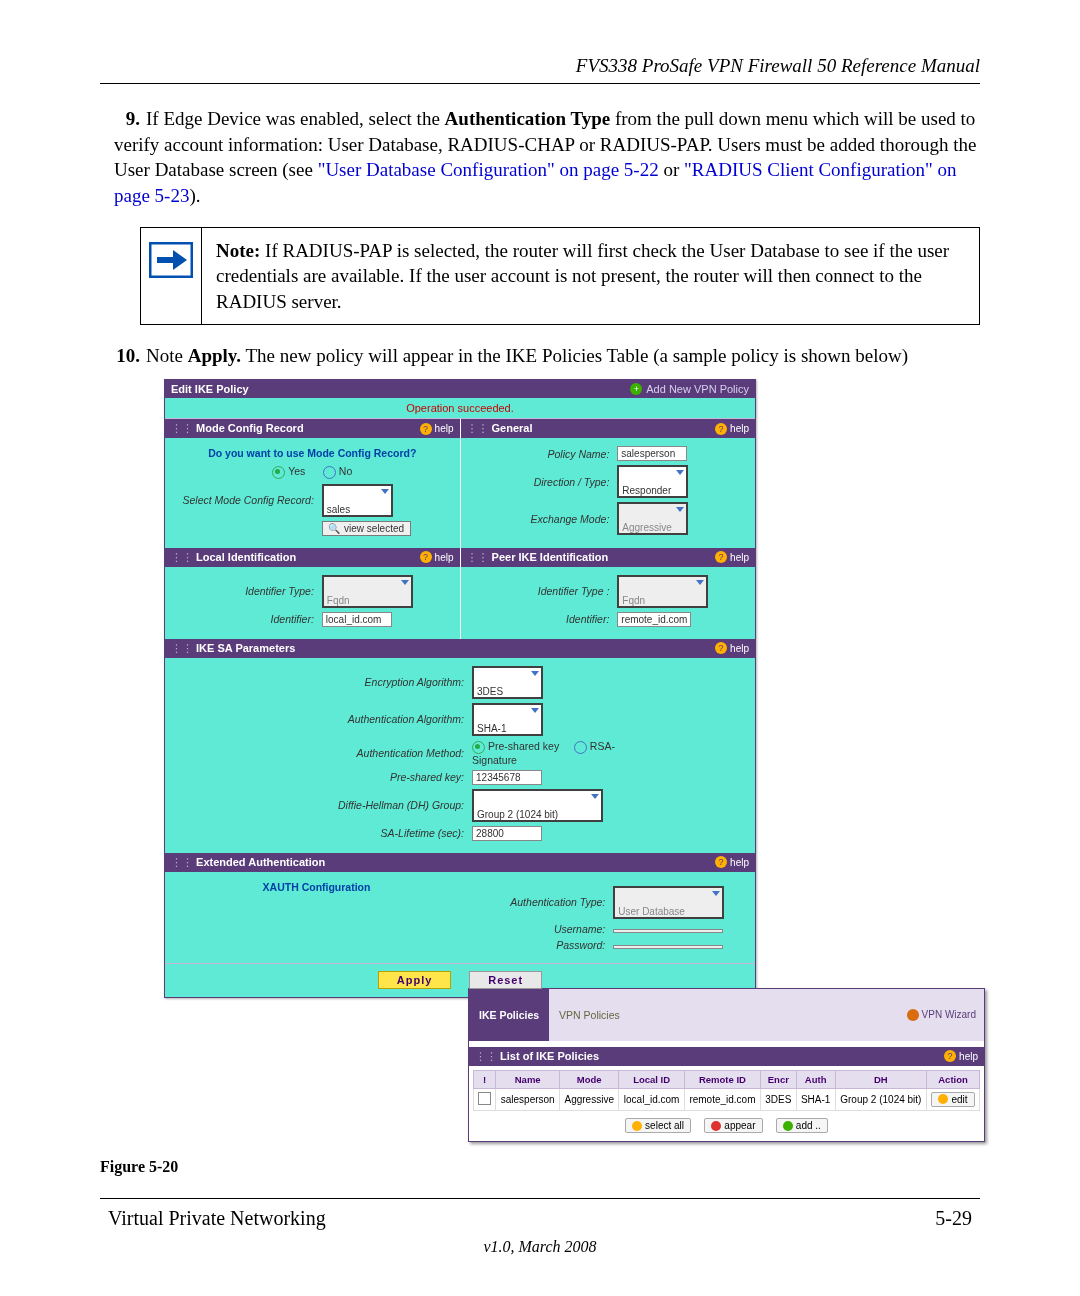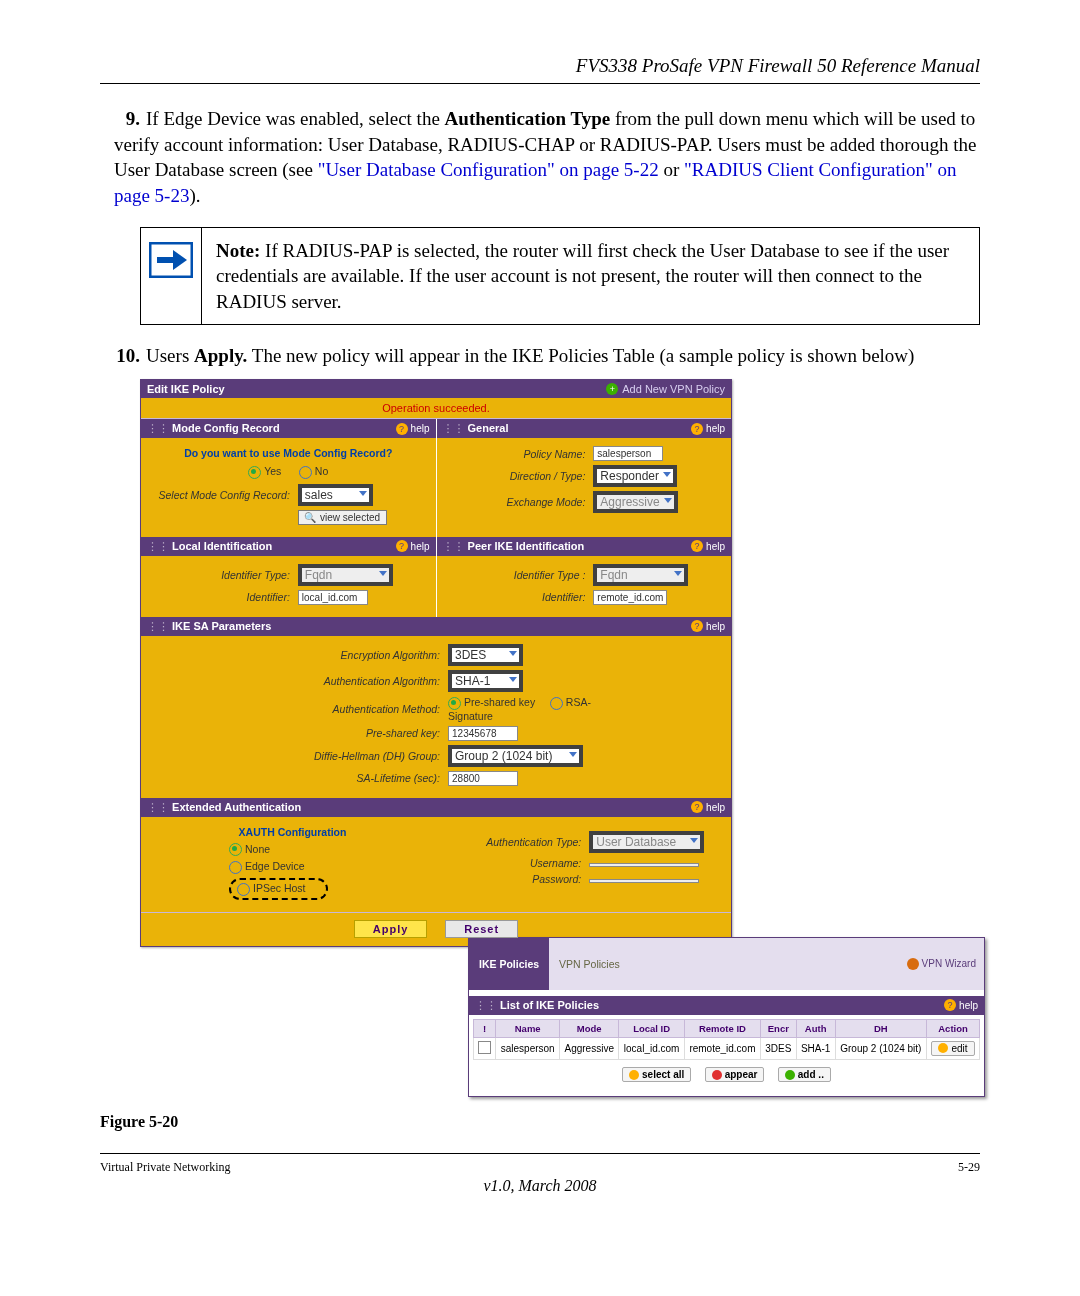--- a/index.html
+++ b/index.html
@@ -39,23 +39,23 @@
     padding: 14px 8px;
     text-align:center;
   }
   .notebox .icon svg { width: 44px; height: 36px;}
   .notebox .text { border-left: 1px solid #000; padding: 10px 14px; line-height:1.35;}
 
   
   .ui-font { font-family: Verdana, Arial, sans-serif; }
   .router-panel {
     border: 1px solid #5A3C7A;
-    background: #eab308;
+    background: #5eead4;
     width: 590px;
-    margin: 6px 0 0 40px;
+    margin: 6px 0 0 64px;
     box-shadow: 1px 1px 2px rgba(0,0,0,0.3);
   }
   .bar-purple {
     background: #5A3C7A;
     color: #fff;
     font-size: 11px;
     padding: 3px 6px;
     display: flex;
     align-items: center;
     justify-content: space-between;
@@ -88,21 +88,21 @@
   .section-body table { width:100%; border-collapse:collapse;}
   .section-body td { padding:2px 4px; vertical-align:middle;}
   .section-body td.lbl { text-align:right; width:52%; color:#333;font-style:italic;}
   .blue-bold { color:#003fa8; font-weight:bold; font-size:10.5px; text-align:center; padding:3px 0;}
   .inp {
     border:1px solid #888; font-size:10px; padding:1px 3px;
     background:#fff; display:inline-block; min-width:70px;
     box-sizing:border-box;
   }
   .sel {
-    border:4px solid #404040; font-size:12px; padding:0 14px 0 3px;
+    border:2px solid #404040; font-size:10px; padding:18px 14px 0 3px;
     background:#fff; display:inline-block; position:relative; min-width:50px;
   }
   .sel::after {
     content:""; position:absolute; right:2px; top:3px;
     border-left:4px solid transparent;
     border-right:4px solid transparent;
     border-top:5px solid #4272c6;
   }
   .sel.disabled { background:#eee; color:#888;}
   .smallbtn {
@@ -138,21 +138,21 @@
   }
   .tab.active { background:#5A3C7A; color:#fff; font-weight:bold;}
   .tabs .wiz { margin-left:auto; padding:2px 8px; color:#5A3C7A; font-size:10px; display:flex; align-items:center; gap:3px;}
   .wiz-icon { width:12px;height:12px;border-radius:50%;background:#d86c0f;display:inline-block;}
   .list-table { width:100%; border-collapse:collapse; font-size:10px; margin:4px 0;}
   .list-table th { background:#e4deee; color:#43006d; font-weight:bold; padding:3px 4px; border:1px solid #c7b8d8; font-size:9.5px;}
   .list-table td { padding:3px 4px; border:1px solid #ddd; text-align:center;}
   .pillbtn { display:inline-flex; align-items:center; gap:3px; border:1px solid #aaa; padding:1px 6px; border-radius:2px; font-size:10px; background:#f5f5f5;}
   .pillbtn .dot{width:10px;height:10px;border-radius:50%;display:inline-block;}
   .fig-caption { font-weight:bold; font-size:16px; margin:16px 0 0 0;}
-  .footer { display:flex; justify-content:space-between; font-size:12px; margin: 0;}
+  .footer { display:flex; justify-content:space-between; font-size:20px; margin: 8px;}
   .version { text-align:center; font-style:italic; font-size:16px; margin-top:2px;}
 </style>
 </head>
 <body>
 
 <div class="page">
   <div class="header-title">FVS338 ProSafe VPN Firewall 50 Reference Manual</div>
   <hr class="rule">
 
   <div class="step">
@@ -166,21 +166,21 @@
           <path d="M8 18 L30 18" stroke="#0050b0" stroke-width="6"></path>
           <path d="M24 8 L38 18 L24 28 Z" fill="#0050b0"></path>
         </svg>
     </div>
     <div class="text">
       <b>Note:</b><span>  If RADIUS-PAP is selected, the router will first check the User Database to see if the user credentials are available. If the user account is not present, the router will then connect to the RADIUS server.</span>
     </div>
   </div>
 
   <div class="step">
-    <span class="num">10.</span><span>Users </span><b>Apply.</b><span> The new policy will appear in the IKE Policies Table (a sample policy is shown below)</span>
+    <span class="num">10.</span><span>Note </span><b>Apply.</b><span> The new policy will appear in the IKE Policies Table (a sample policy is shown below)</span>
   </div>
 
   <div class="router-panel ui-font">
     <div class="bar-purple">
       <span class="title">Edit IKE Policy</span>
       <span style="display:flex;align-items:center;gap:4px;color:#d8cff0;">
           <span class="help-q" style="background:#3bb100;color:#fff;">+</span>
           <span>Add New VPN Policy</span>
         </span>
     </div>
@@ -338,25 +338,20 @@
     <div class="bar-purple">
       <span><span style="opacity:.6;">⋮⋮ </span><span class="title">Extended Authentication</span></span>
       <span class="help-pill">
           <span class="help-q">?</span>
           <span>help</span>
         </span>
     </div>
     <div class="section-body" style="display:flex;">
       <div style="flex:1;">
         <div class="blue-bold">XAUTH Configuration</div>
-        <div style="padding-left:80px;">
-          <div style="padding:2px 0;"><span><span class="radio checked"></span><span>None</span></span></div>
-          <div style="padding:2px 0;"><span><span class="radio blue"></span><span>Edge Device</span></span></div>
-          <div style="padding:2px 0;"><span class="dashed"><span><span class="radio blue"></span><span>IPSec Host</span></span>&nbsp;&nbsp;&nbsp;&nbsp;&nbsp;</span></div>
-        </div>
       </div>
       <div style="flex:1;">
         <table style="margin-top:6px;">
           <tbody>
               <tr>
                 <td class="lbl">Authentication Type:</td>
               <td><span class="sel disabled" style="min-width:90px;">User Database</span></td>
               </tr>
           <tr>
                 <td class="lbl">Username:</td>
@@ -419,21 +414,21 @@
         <td>SHA-1</td>
         <td>Group 2 (1024 bit)</td>
         <td><span class="pillbtn">
                   <span class="dot" style="background:#ffb000;"></span>
                   <span>edit</span>
                 </span></td>
       </tr>
     </tbody>
         </table>
     </div>
-    <div style="text-align:center;padding:2px 0 12px 0;font-weight:bold;">
+    <div style="text-align:center;padding:2px 0 6px 0;">
       <span class="pillbtn">
           <span class="dot" style="background:#ffb000;"></span>
           <span>select all</span>
         </span>
       &nbsp;
       <span class="pillbtn">
           <span class="dot" style="background:#e03030;"></span>
           <span>appear</span>
         </span>
       &nbsp;

